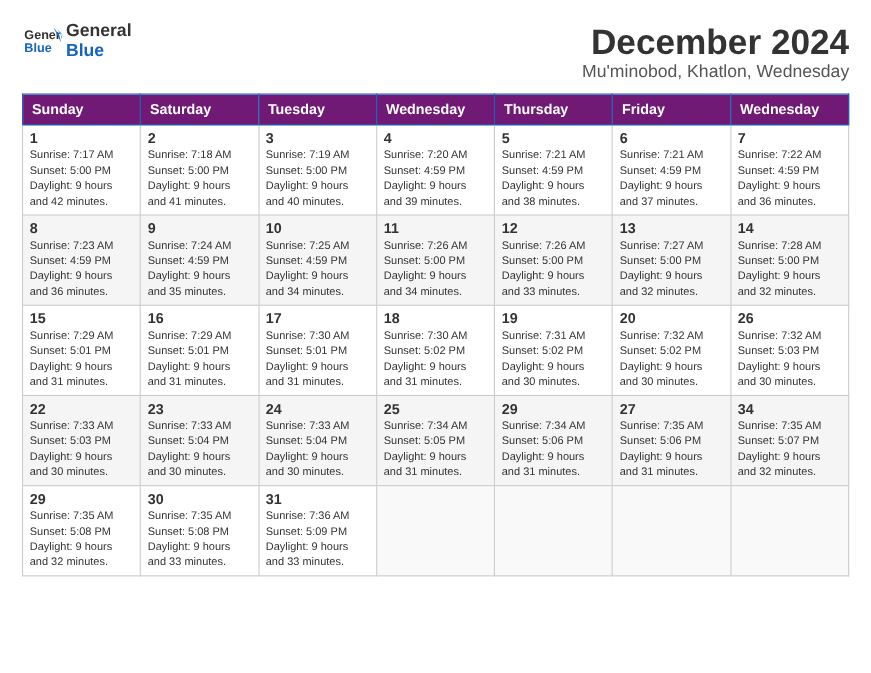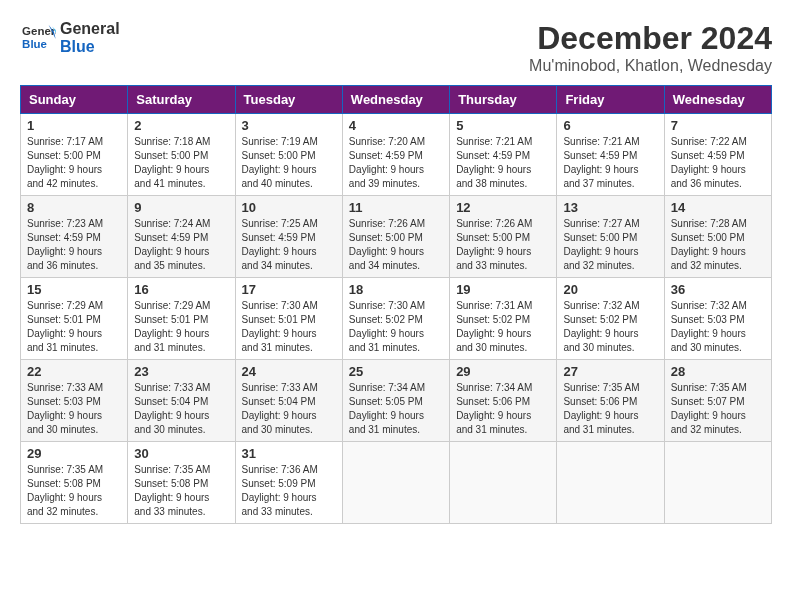--- a/index.html
+++ b/index.html
@@ -236,21 +236,21 @@
           Sunrise: 7:31 AM<br>Sunset: 5:02 PM<br>Daylight: 9 hours and 30 minutes.
         </div>
       </td>
       <td>
         <span class="day-num">20</span>
         <div class="day-detail">
           Sunrise: 7:32 AM<br>Sunset: 5:02 PM<br>Daylight: 9 hours and 30 minutes.
         </div>
       </td>
       <td>
-        <span class="day-num">36</span>
+        <span class="day-num">26</span>
         <div class="day-detail">
           Sunrise: 7:32 AM<br>Sunset: 5:03 PM<br>Daylight: 9 hours and 30 minutes.
         </div>
       </td>
     </tr>
 
     <tr>
       <td>
         <span class="day-num">22</span>
         <div class="day-detail">
@@ -281,21 +281,21 @@
           Sunrise: 7:34 AM<br>Sunset: 5:06 PM<br>Daylight: 9 hours and 31 minutes.
         </div>
       </td>
       <td>
         <span class="day-num">27</span>
         <div class="day-detail">
           Sunrise: 7:35 AM<br>Sunset: 5:06 PM<br>Daylight: 9 hours and 31 minutes.
         </div>
       </td>
       <td>
-        <span class="day-num">28</span>
+        <span class="day-num">34</span>
         <div class="day-detail">
           Sunrise: 7:35 AM<br>Sunset: 5:07 PM<br>Daylight: 9 hours and 32 minutes.
         </div>
       </td>
     </tr>
 
     <tr>
       <td>
         <span class="day-num">29</span>
         <div class="day-detail">

